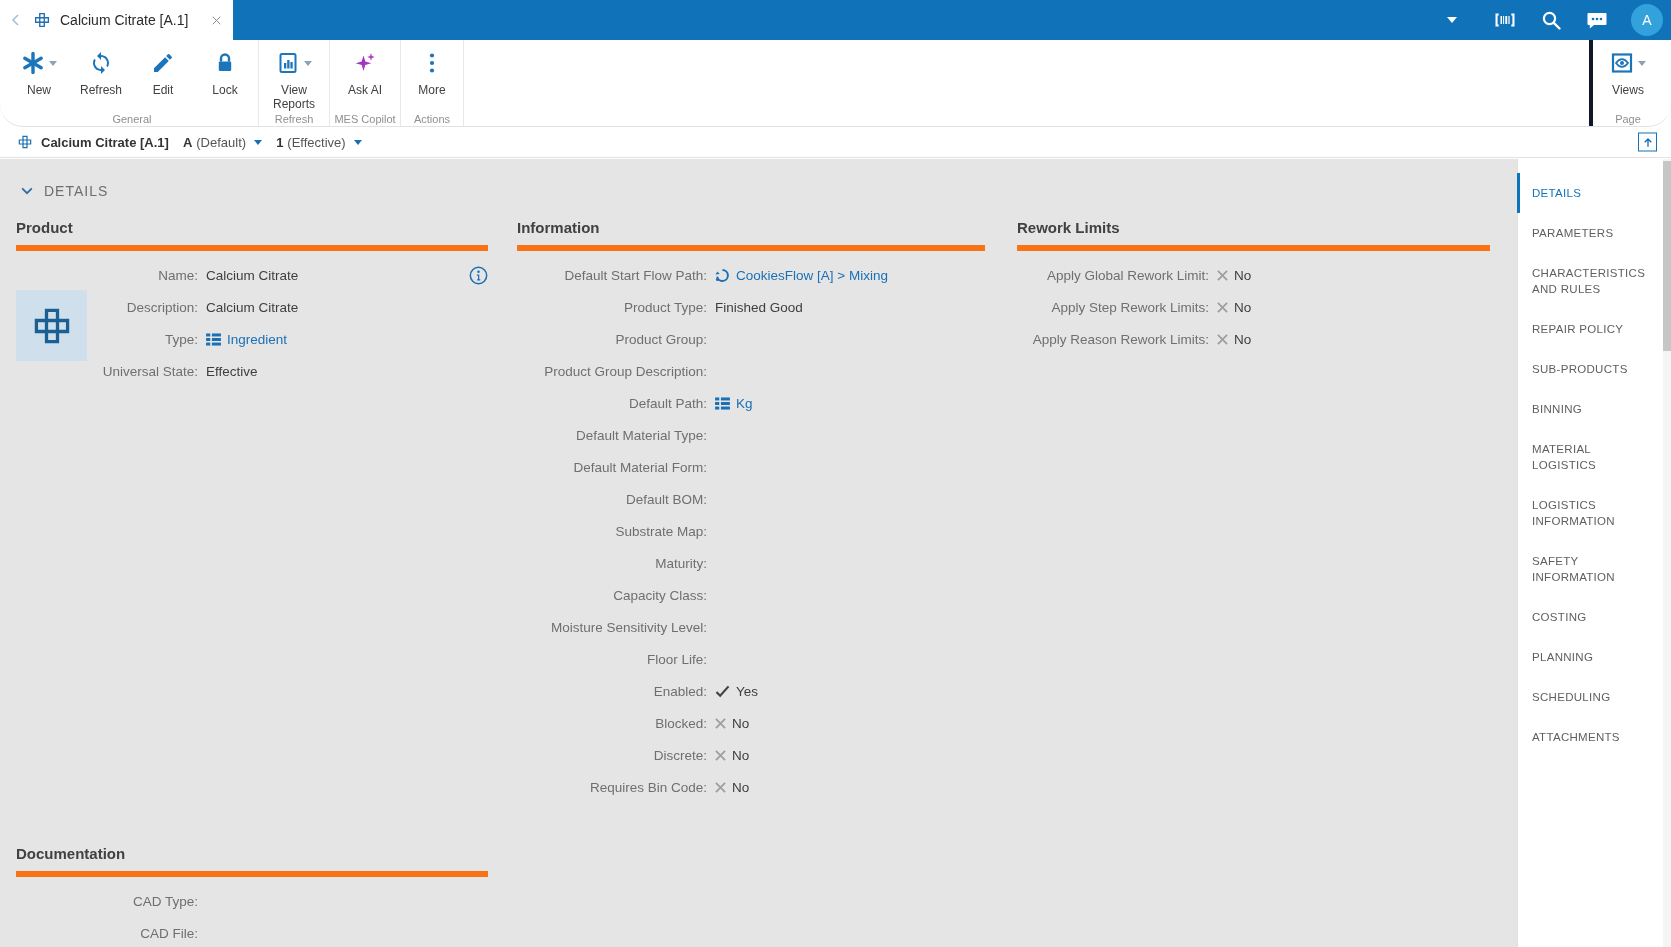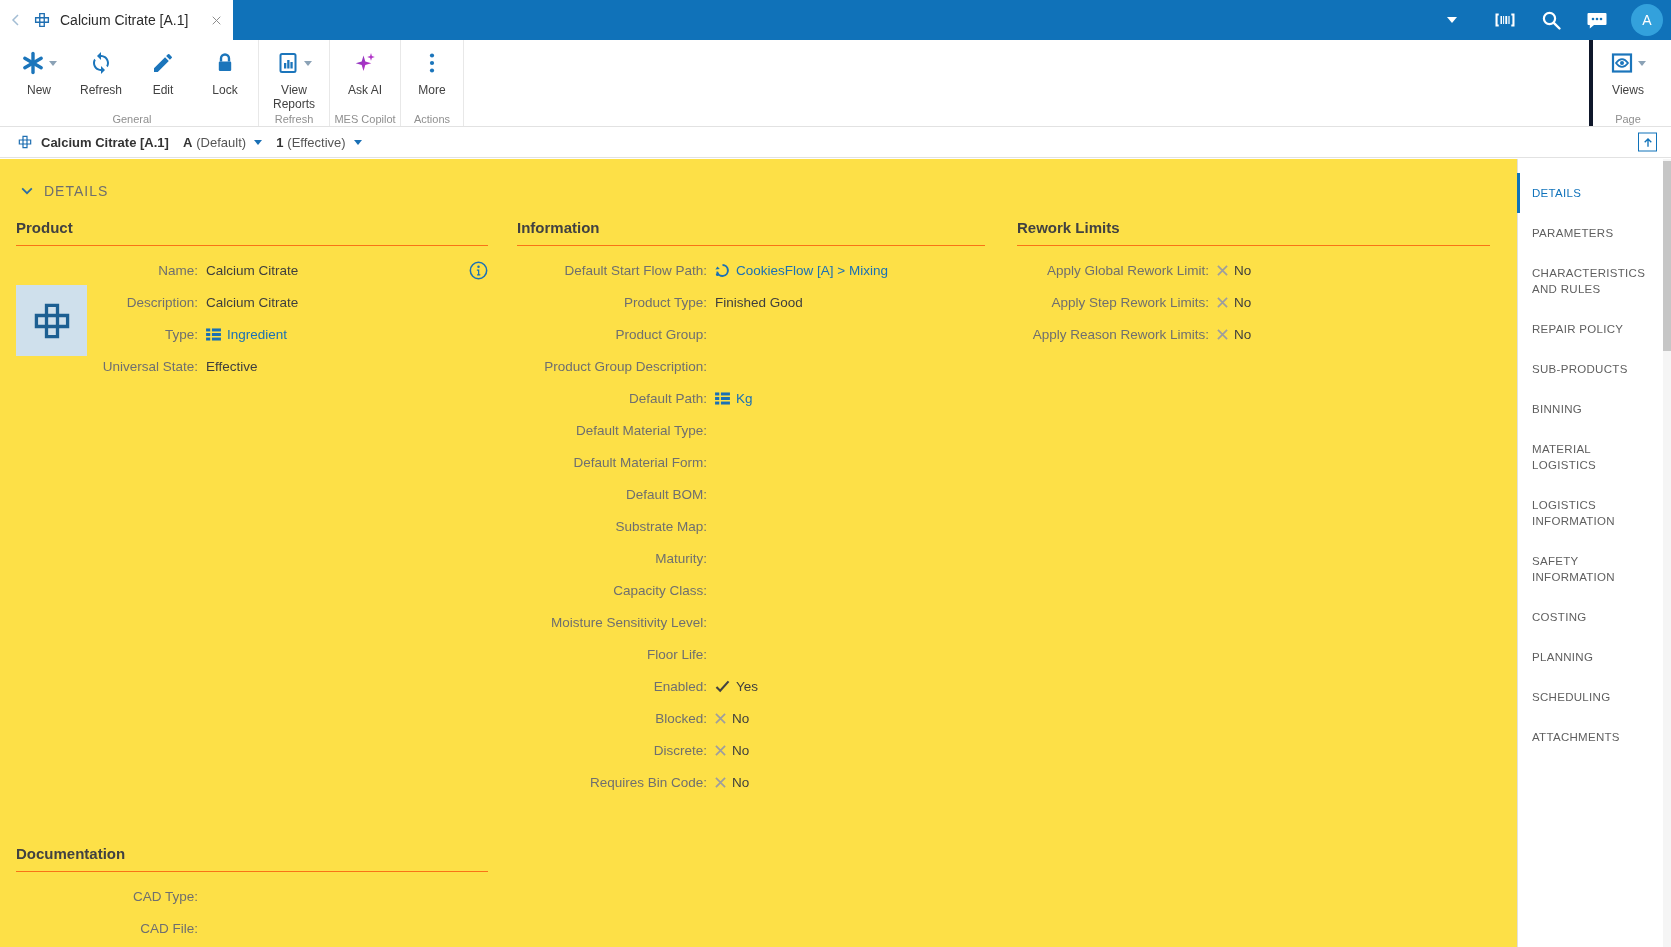--- a/index.html
+++ b/index.html
@@ -17,21 +17,21 @@
   .closeic { width:13px; height:13px; color:#8a8a8a; cursor:pointer; }
   #topicons { position:absolute; right:8px; top:0; height:40px; display:flex; align-items:center; gap:22px; }
   .car-white { width:0; height:0; border-left:5px solid transparent; border-right:5px solid transparent;
     border-top:6px solid #fff; margin-right:14px; }
   .topic { width:24px; height:24px; color:#fff; cursor:pointer; }
   #avatar { width:32px; height:32px; border-radius:50%; background:#33a1dc; color:#fff;
     display:flex; align-items:center; justify-content:center; font-size:14px; cursor:pointer; }
 
   
   #toolbar { display:flex; align-items:stretch; height:87px; border-bottom:1px solid #e2e2e2;
-    padding-left:6px; background:#fff; }
+    padding-left:6px; background:#fff;border-radius:23px; }
   .tgroup { display:flex; flex-direction:column; border-right:1px solid #e8e8e8; padding:7px 2px 3px; }
   .tgroup.right { margin-left:auto; border-right:none; border-left:4px solid #0f172a; padding-right:10px; }
   .tbuttons { display:flex; }
   .tbtn { width:62px; display:flex; flex-direction:column; align-items:center; cursor:pointer; }
   .tbtn.narrow { width:58px; } .tbtn.wide { width:66px; }
   .tico { height:32px; display:flex; align-items:center; justify-content:center; gap:4px; }
   .tico svg.main { width:24px; height:24px; color:#1b75bb; }
   .tico svg.main.purple { color:#a438bd; }
   .car-gray { width:0; height:0; border-left:4px solid transparent; border-right:4px solid transparent;
     border-top:5px solid #8ba2b6; }
@@ -46,33 +46,33 @@
   .crumb-b { font-weight:bold; color:#333; }
   .crumb-seg { margin-left:14px; display:flex; align-items:center; gap:4px; cursor:pointer; }
   .car-blue { width:0; height:0; border-left:4.5px solid transparent; border-right:4.5px solid transparent;
     border-top:5.5px solid #1a70b5; margin-left:4px; }
   #collapse-btn { position:absolute; right:14px; top:50%; transform:translateY(-50%);
     width:19px; height:19px; border:1.5px solid #1072b9; display:flex; align-items:center;
     justify-content:center; cursor:pointer; background:#fff; }
   #collapse-btn svg { width:12px; height:12px; color:#1072b9; }
 
   
-  #content { position:absolute; top:159px; left:0; right:0; bottom:0; background:#fde047; }
+  #content { position:absolute; top:159px; left:0; right:0; bottom:0; background:#e5e5e5; }
   #details-hdr { position:absolute; top:24px; left:20px; display:flex; align-items:center; gap:10px;
     cursor:pointer; }
   #details-hdr svg { width:14px; height:14px; color:#2c6da5; }
   #details-hdr span { font-size:14px; color:#6e6e6e; letter-spacing:1px; }
 
   .col { position:absolute; top:60px; }
   .col1 { left:16px; width:472px; }
   .col2 { left:517px; width:468px; }
   .col3 { left:1017px; width:473px; }
   .doccol { left:16px; top:686px; width:472px; }
   .col h3 { font-size:15px; font-weight:bold; color:#414141; padding-bottom:9px;
-    border-bottom:1px solid #f97316; }
+    border-bottom:6px solid #f97316; }
   .rows { padding-top:8px; position:relative; }
   .frow { height:32px; display:flex; align-items:center; position:relative; font-size:13.5px; }
   .flabel { flex:none; text-align:right; color:#6f6f6f; padding-right:8px; }
   .col1 .flabel, .doccol .flabel { width:190px; }
   .col2 .flabel { width:198px; }
   .col3 .flabel { width:200px; }
   .fvalue { color:#3e3e3e; display:flex; align-items:center; gap:6px; }
   .lnk { color:#1a70b5; text-decoration:none; cursor:pointer; }
   .ic-list { width:15px; height:13px; color:#1a70b5; }
   .ic-flow { width:15px; height:15px; color:#1a70b5; }

